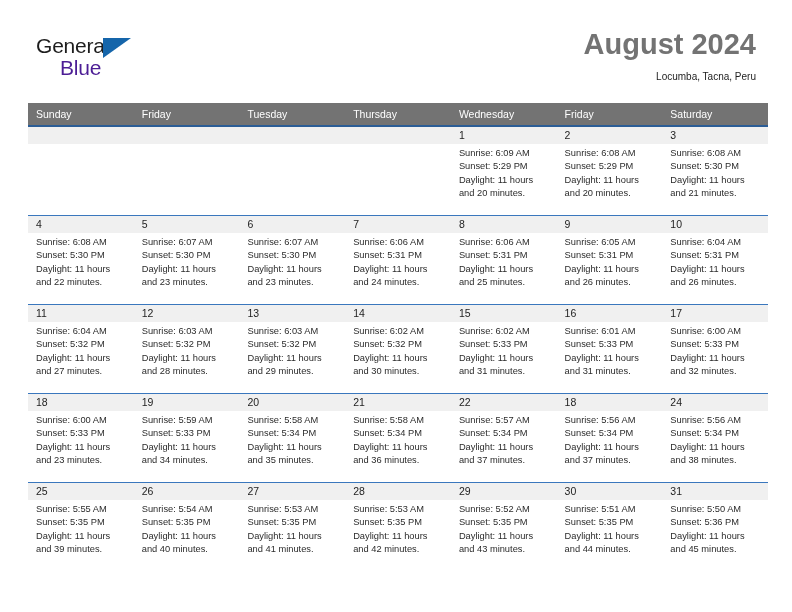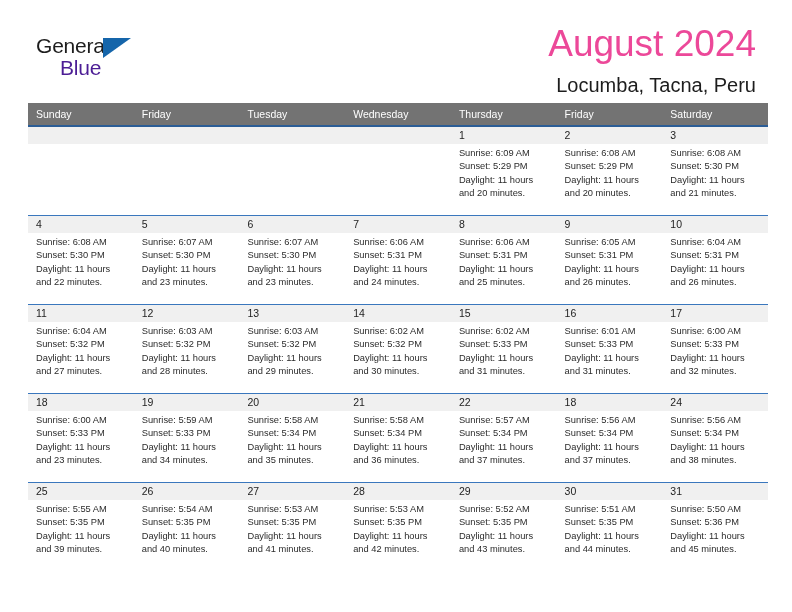--- a/index.html
+++ b/index.html
@@ -66,31 +66,31 @@
     font-family: "Liberation Sans", sans-serif;
   }
 
   .title-block {
     position: absolute;
     right: 36px;
     top: 26px;
     text-align: right;
   }
   .cal-title {
-    font-size: 37px;
-    color: #ec4899;
+    font-size: 29px;
+    color: #737373;
     line-height: 36px;
     white-space: nowrap;
-    font-weight: normal;
+    font-weight: bold;
   }
   .cal-subtitle {
-    font-size: 20px;
+    font-size: 10px;
     color: #1d1d1d;
     line-height: 22px;
-    margin-top: 12px;
+    margin-top: 4px;
     white-space: nowrap;
   }
 
   
   .calendar {
     position: absolute;
     left: 28px;
     top: 103px;
     width: 740px;
   }
@@ -172,22 +172,22 @@
     </div>
 
   </div>
 
   <div class="calendar">
 
     <div class="dow-row">
       <div class="dow-cell">Sunday</div>
       <div class="dow-cell">Friday</div>
       <div class="dow-cell">Tuesday</div>
+      <div class="dow-cell">Thursday</div>
       <div class="dow-cell">Wednesday</div>
-      <div class="dow-cell">Thursday</div>
       <div class="dow-cell">Friday</div>
       <div class="dow-cell">Saturday</div>
     </div>
 
     <div id="weeks-container">
         <div class="week-row">
           <div class="daynum-band">
             <div class="daynum-cell"></div>
             <div class="daynum-cell"></div>
             <div class="daynum-cell"></div>

